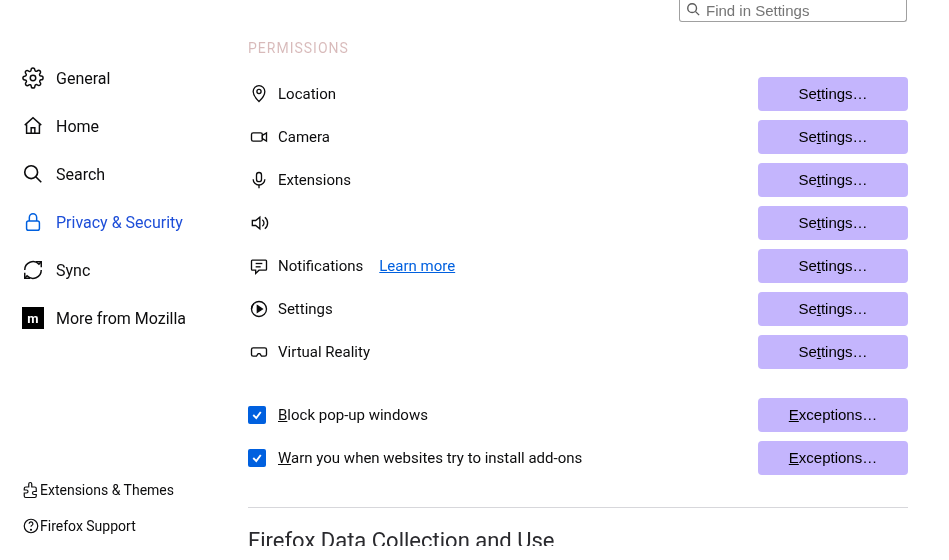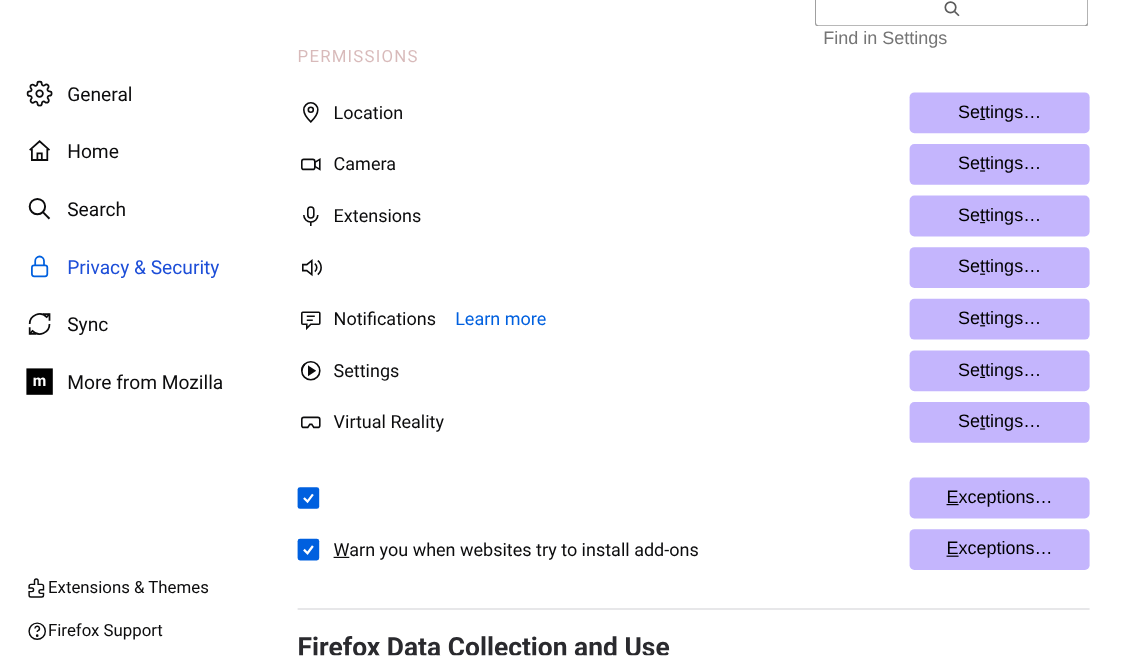--- a/index.html
+++ b/index.html
@@ -19,21 +19,20 @@
       right: 42px;
       width: 228px;
       height: 22px;
       border: 1px solid #a0a0a0;
       border-top: none;
       border-radius: 0 0 3px 3px;
       display: flex;
       align-items: center;
       padding: 0 6px;
       gap: 6px;
-      flex-direction: column;
     }
     .search-box svg { flex-shrink: 0; }
     .search-box input {
       border: none;
       outline: none;
       font-size: 15px;
       color: #5b5b5b;
       width: 100%;
       background: transparent;
     }
@@ -93,20 +92,21 @@
       width: 22px;
       height: 22px;
       margin-right: 8px;
       display:flex;
       align-items:center;
       justify-content:center;
     }
     .perm-label { font-size: 15px; }
     .learn-more {
       color: #0060df;
+      text-decoration: underline;
       margin-left: 16px;
       cursor: pointer;
       font-size: 15px;
     }
     .spacer { flex: 1; }
     .btn {
       background: #c4b5fd;
       border: none;
       border-radius: 4px;
       width: 150px;
@@ -138,21 +138,21 @@
     .cb svg { stroke:#fff; }
     .checkbox-row .clabel { font-size: 15px; }
     .checkbox-row .clabel .u { text-decoration: underline; }
     .divider {
       border: none;
       border-top: 1px solid #d7d7db;
       margin: 28px 0 20px 0;
     }
     .next-heading {
       font-size: 22px;
-      font-weight: 700;
+      font-weight: 400;
       color: #2a2a2e;
       height: 18px;
       overflow: hidden;
     }
     .mozilla-icon {
       width: 22px; height: 22px; background:#000; color:#fff;
       font-weight:700; font-size:13px;
       display:flex; align-items:center; justify-content:center;
       border-radius:0;
     }
@@ -340,20 +340,21 @@
   </div>
 
   <div class="checkbox-row gap-top">
     <span class="cbwrap">
       <span class="cb">
         <svg width="12" height="12" viewBox="0 0 16 16" fill="none" stroke-width="2.5">
             <polyline points="3 8 7 12 13 4"></polyline>
           </svg>
       </span>
     </span>
+    <span class="clabel"><span class="u">B</span><span>lock pop-up windows</span></span>
     <span class="spacer"></span>
     <button class="btn"><span class="u">E</span><span>xceptions…</span></button>
   </div>
 
   <div class="checkbox-row">
     <span class="cbwrap">
       <span class="cb">
         <svg width="12" height="12" viewBox="0 0 16 16" fill="none" stroke-width="2.5">
             <polyline points="3 8 7 12 13 4"></polyline>
           </svg>

